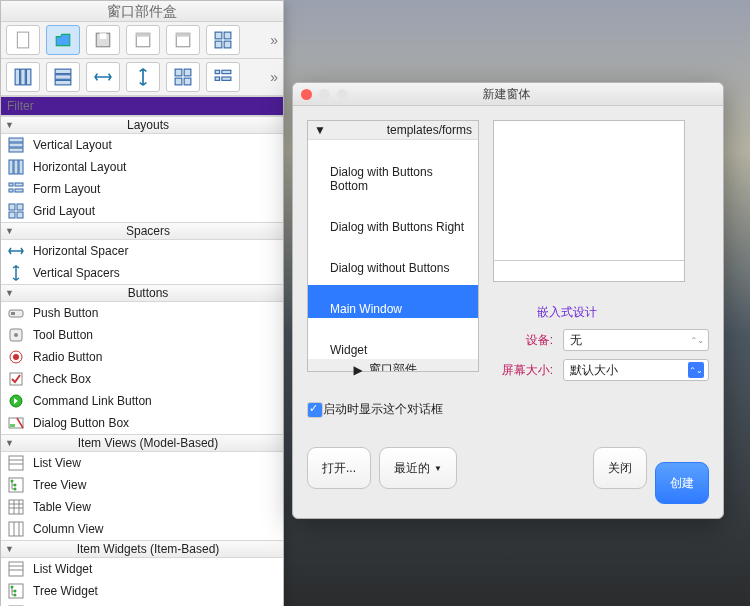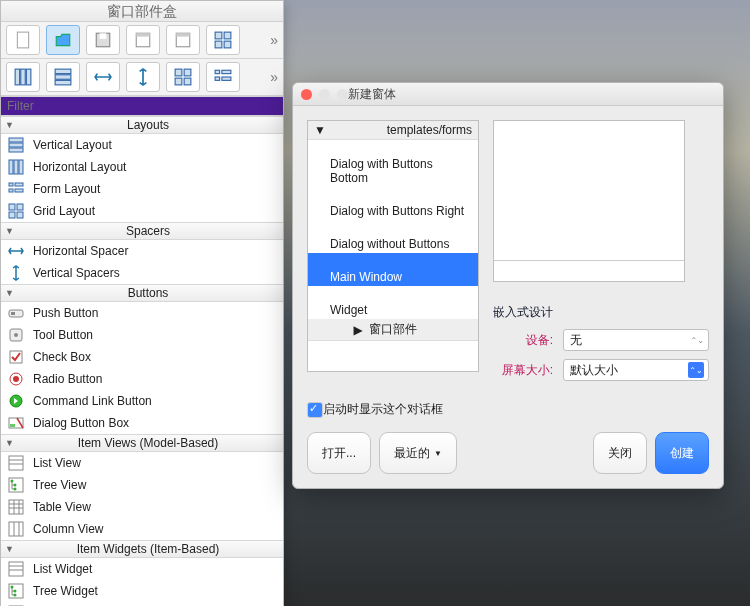--- a/index.html
+++ b/index.html
@@ -20,43 +20,43 @@
   .cat-item .ic { width: 18px; height: 18px; display: flex; align-items: center; justify-content: center; }
   .cat-item .ic svg { width: 16px; height: 16px; }
   
   .dialog { position: absolute; top: 82px; left: 292px; width: 430px; background: #ececec; border: 1px solid #b5b5b5; border-radius: 6px; box-shadow: 0 8px 30px rgba(0,0,0,0.35); }
   .dlg-title { height: 22px; background: linear-gradient(#f4f4f4,#e2e2e2); border-bottom: 1px solid #cacaca; border-radius: 6px 6px 0 0; display: flex; align-items: center; font-size: 12px; }
   .tlights { display: flex; gap: 7px; padding-left: 8px; }
   .tl { width: 11px; height: 11px; border-radius: 50%; }
   .tl.r { background: #ff5f57; }
   .tl.y { background: #e4e4e4; }
   .tl.g { background: #e4e4e4; }
-  .dlg-title .t { flex: 1; text-align: left; padding-right: 58px; color: #444; }
+  .dlg-title .t { flex: 1; text-align: center; padding-right: 58px; color: #444; }
   .dlg-body { padding: 14px; }
   .top-row { display: flex; gap: 14px; }
   .tree { width: 170px; height: 250px; border: 1px solid #bfbfbf; background: #fff; font-size: 12px; overflow: hidden; }
   .tree-group { background: #eee; border-bottom: 1px solid #ddd; padding: 2px 6px; display: flex; align-items: center; gap: 4px; }
   .tree-group.sub { justify-content: center; }
-  .tree-item { padding: 17px 6px 2px 22px; }
+  .tree-item { padding: 17px 6px 2px 22px; margin-top: 8px; }
   .tree-item.sel { background: #2f7bff; color: #fff; }
   .preview { flex: 1; }
   .preview-box { width: 190px; height: 160px; border: 1px solid #bfbfbf; background: #fff; position: relative; }
   .preview-box .sep { position: absolute; bottom: 20px; left: 0; right: 0; border-top: 1px solid #ccc; }
-  .embed-title { margin-top: 22px; font-size: 12px; color: #0f172a; }
+  .embed-title { margin-top: 22px; font-size: 12px; color: #6d28d9; margin-left: 44px; }
   .form-row { display: flex; align-items: center; margin-top: 8px; gap: 10px; font-size: 12px; }
   .form-row label { width: 60px; text-align: right; color: #be185d; }
   .sel-box { flex: 1; height: 20px; border: 1px solid #c0c0c0; border-radius: 3px; background: #fff; display: flex; align-items: center; padding: 0 4px 0 6px; font-size: 12px; justify-content: space-between; }
   .sel-box.blue .arrow { background: #3a7cff; color: #fff; width: 16px; height: 16px; border-radius: 2px; display: flex; align-items: center; justify-content: center; font-size: 8px; }
   .sel-box .arrow.plain { color: #888; font-size: 8px; }
   .chk-row { margin-top: 20px; display: flex; align-items: center; font-size: 12px; }
   .chk { width: 14px; height: 14px; border: 1px solid #ccc; border-radius: 3px; background: #3a87ff; position: relative; }
   .chk::after { content: "✓"; color: #fff; font-size: 11px; position: absolute; top: -1px; left: 1px; }
   .btn-row { margin-top: 14px; display: flex; gap: 8px; align-items: center; }
   .btn { height: 24px; padding: 8px 14px; border: 1px solid #c5c5c5; border-radius: 9px; background: linear-gradient(#fff,#f1f1f1); font-size: 12px; display: flex; align-items: center; gap: 4px; }
-  .btn.primary { background: linear-gradient(#5aa1ff,#2f7bff); color: #fff; border-color: #2f7bff; }
+  .btn.primary { background: linear-gradient(#5aa1ff,#2f7bff); color: #fff; border-color: #2f7bff; margin-top: 30px; }
   .btn .dd { font-size: 8px; }
   .spacer { flex: 1; }
 </style>
 </head>
 <body>
 
 <svg width="0" height="0" style="position:absolute">
   <defs>
     <symbol id="layout-v" viewBox="0 0 16 16">
         <rect x="1" y="1" width="14" height="4" fill="#cde" stroke="#36a"></rect>
@@ -302,32 +302,32 @@
         <span class="ic">
           <svg>
             <use href="#btn-tool"></use>
           </svg>
         </span>
         <span>Tool Button</span>
       </div>
       <div class="cat-item">
         <span class="ic">
           <svg>
+            <use href="#btn-radio"></use>
+          </svg>
+        </span>
+        <span>Radio Button</span>
+      </div>
+      <div class="cat-item">
+        <span class="ic">
+          <svg>
             <use href="#btn-check"></use>
           </svg>
         </span>
         <span>Check Box</span>
-      </div>
-      <div class="cat-item">
-        <span class="ic">
-          <svg>
-            <use href="#btn-radio"></use>
-          </svg>
-        </span>
-        <span>Radio Button</span>
       </div>
       <div class="cat-item">
         <span class="ic">
           <svg>
             <use href="#btn-cmdlink"></use>
           </svg>
         </span>
         <span>Command Link Button</span>
       </div>
       <div class="cat-item">

